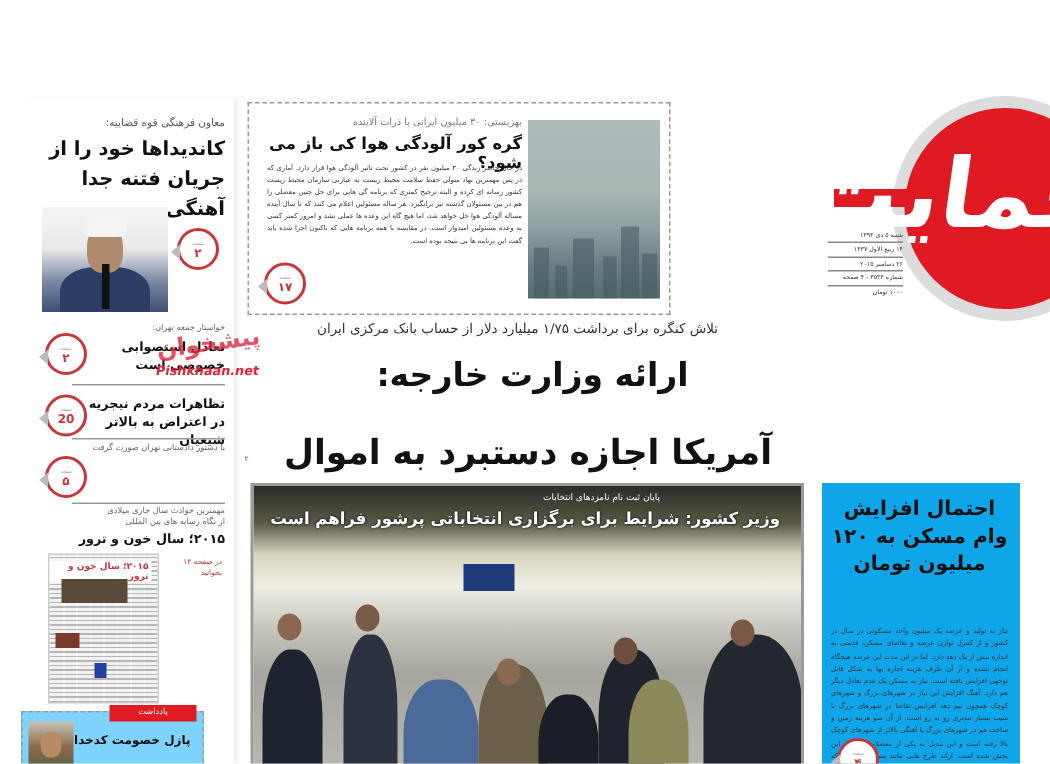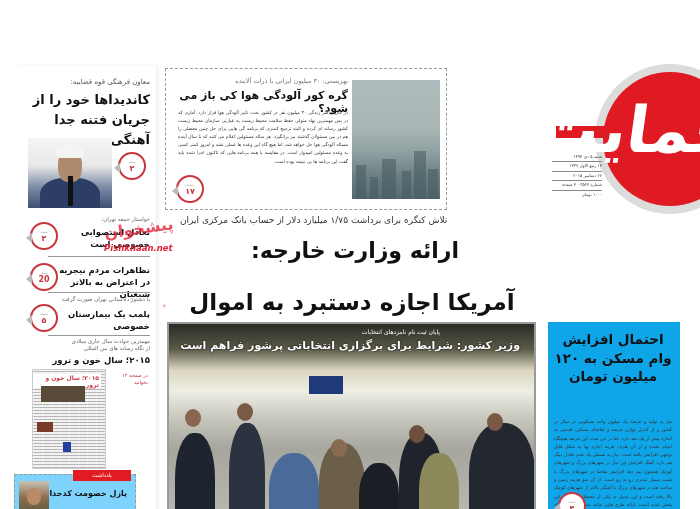--- a/index.html
+++ b/index.html
@@ -67,21 +67,21 @@
   .masthead { position: absolute; left: 500px; top: 15px; width: 200px; height: 160px; }
   .logo-ring { position: absolute; left: 95px; top: 8px; width: 150px; height: 150px; border-radius: 50%; background: #dcdcdc; }
   .logo-disc { position: absolute; left: 103px; top: 16px; width: 134px; height: 134px; border-radius: 50%; background: #e01a22; }
   .logo-band { position: absolute; left: 56px; top: 70px; width: 120px; height: 12px; background: #e01a22; }
   .logo-text { position: absolute; left: 100px; top: 34px; width: 140px; font-size: 64px; color: #fff; font-weight: bold; text-align: center; line-height: 80px; direction: rtl; transform: skewX(-8deg); }
   .issue { position: absolute; left: 52px; top: 98px; width: 50px; }
   .issue-line { font-size: 4.2px; color: #333; line-height: 6.4px; border-bottom: 1px solid #888; padding-bottom: 1px; margin-bottom: 1px; text-align: right; }
   .issue-line:last-child { border-bottom: none; }
 
   
-  .hl-kicker { position: absolute; left: 180px; top: 174px; width: 330px; text-align: left; font-size: 9px; color: #333; }
+  .hl-kicker { position: absolute; left: 180px; top: 174px; width: 330px; text-align: center; font-size: 9px; color: #333; }
   .hl-1 { position: absolute; left: 170px; top: 194px; width: 370px; text-align: center; font-size: 22px; font-weight: bold; line-height: 32px; color: #111; }
   .hl-2 { position: absolute; left: 162px; top: 244px; width: 380px; text-align: center; font-size: 23px; font-weight: bold; line-height: 34px; color: #111; }
   .red-mark { position: absolute; left: 163px; top: 262px; font-size: 5px; color: #c8363d; }
 
   
   .photo-story { position: absolute; left: 167px; top: 281px; width: 369px; height: 213px; border: 2px solid #9a9a9a;
     background: linear-gradient(180deg,#2a2c26 0%,#5b5a48 12%,#d9d5bf 22%,#efeee4 32%,#c8c7bd 45%,#a6a59e 60%,#bdbcb5 100%); overflow: hidden; }
   .ps-kicker { position: absolute; right: 94px; top: 4px; font-size: 6px; color: #fff; }
   .ps-title { position: absolute; right: 14px; top: 15px; font-size: 11px; font-weight: bold; color: #fff; text-shadow: 0 0 2px #000; }
   .crowd { position: absolute; left: 0; bottom: 0; width: 100%; height: 130px; }
@@ -123,21 +123,20 @@
     <div class="sep" style="top:190px;"></div>
 
     <div class="li-title" style="top:198px;">تظاهرات مردم نیجریه در اعتراض به بالاتر شیعیان</div>
     <div class="badge" style="left:12px; top:197px;">
       <span class="lbl">صفحه</span>
       <span class="num">20</span>
     </div>
     <div class="sep" style="top:226px;"></div>
 
     <div class="li-kicker" style="top:230px;">با دستور دادستانی تهران صورت گرفت</div>
-    <div class="li-title" style="top:242px;">پلمب یک بیمارستان خصوصی</div>
     <div class="badge" style="left:12px; top:238px;">
       <span class="lbl">صفحه</span>
       <span class="num">۵</span>
     </div>
     <div class="sep" style="top:269px;"></div>
 
     <div class="li-kicker" style="top:272px; width:80px; line-height:7px; text-align:right;">مهمترین حوادث سال جاری میلادی از نگاه رسانه های بین المللی</div>
     <div class="li-title" style="top:288px; width:110px;">۲۰۱۵؛ سال خون و ترور</div>
 
     <div class="mini-paper">

